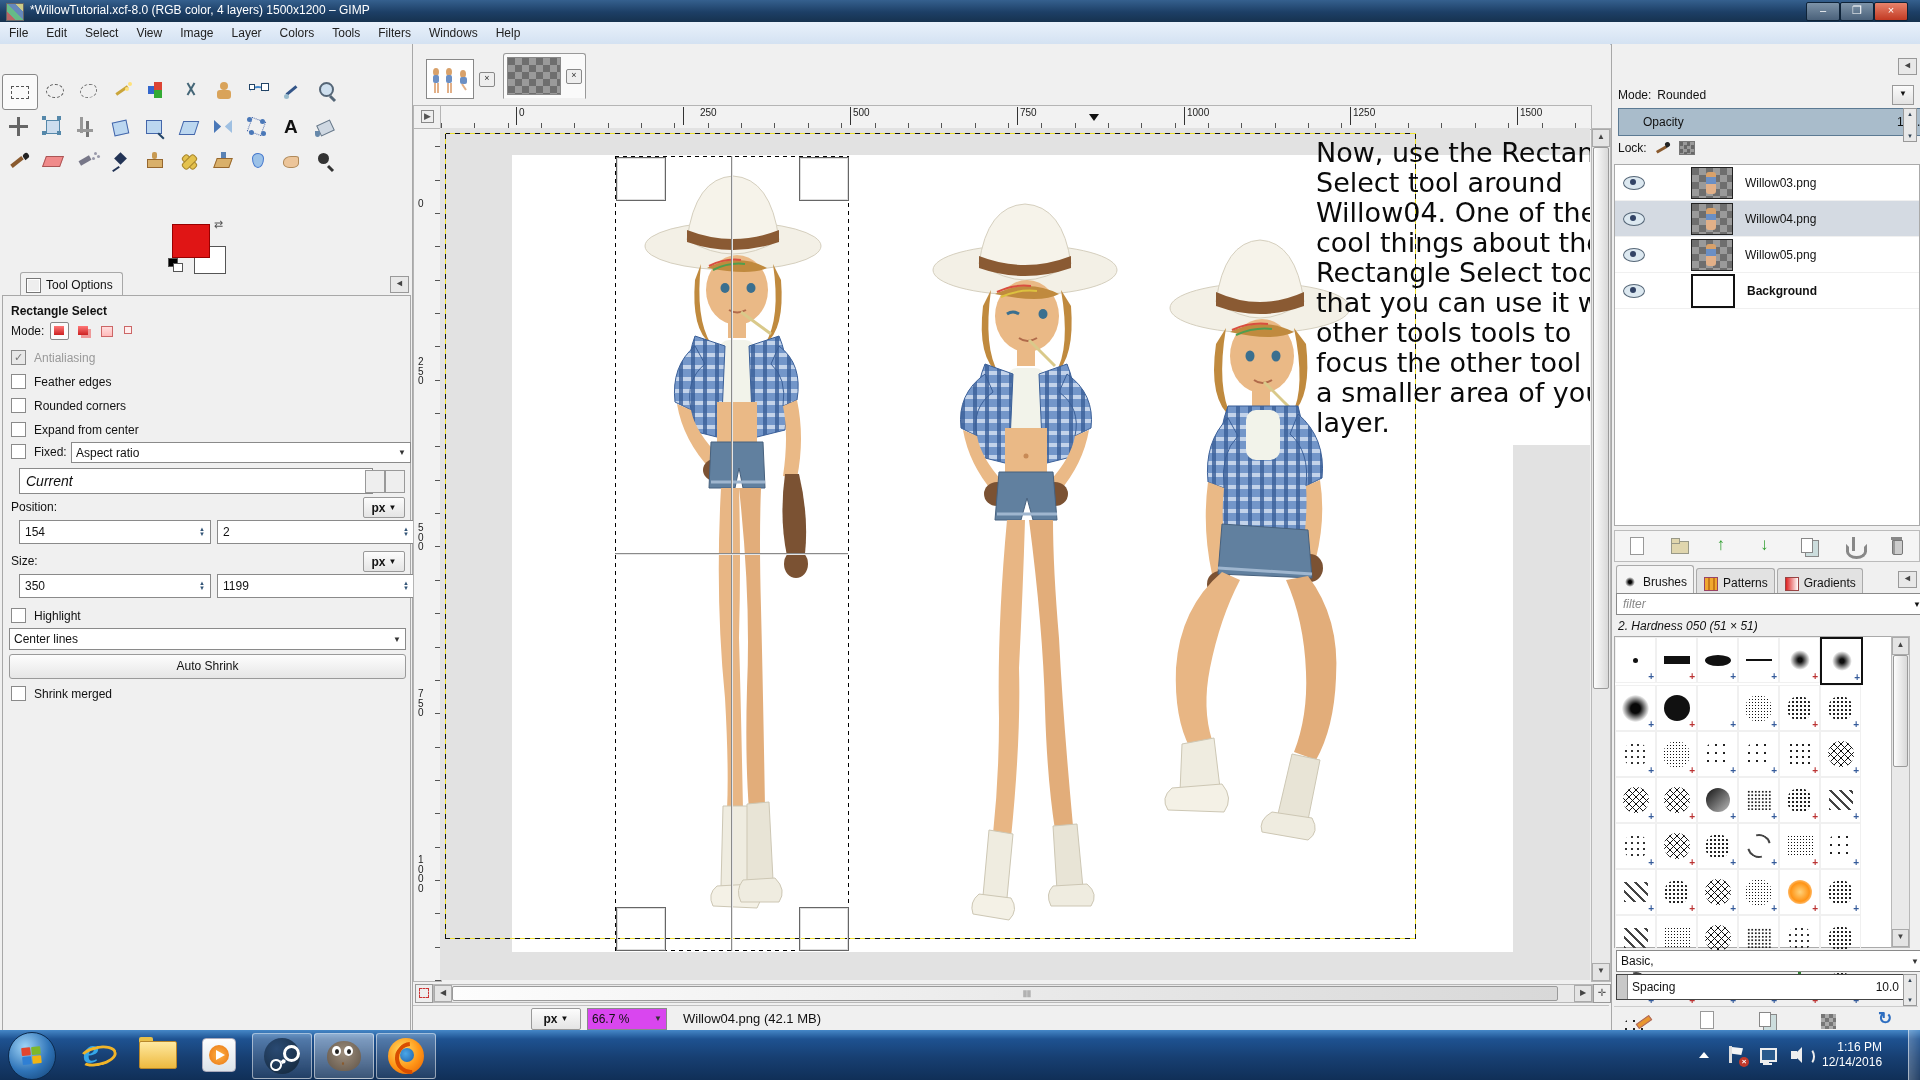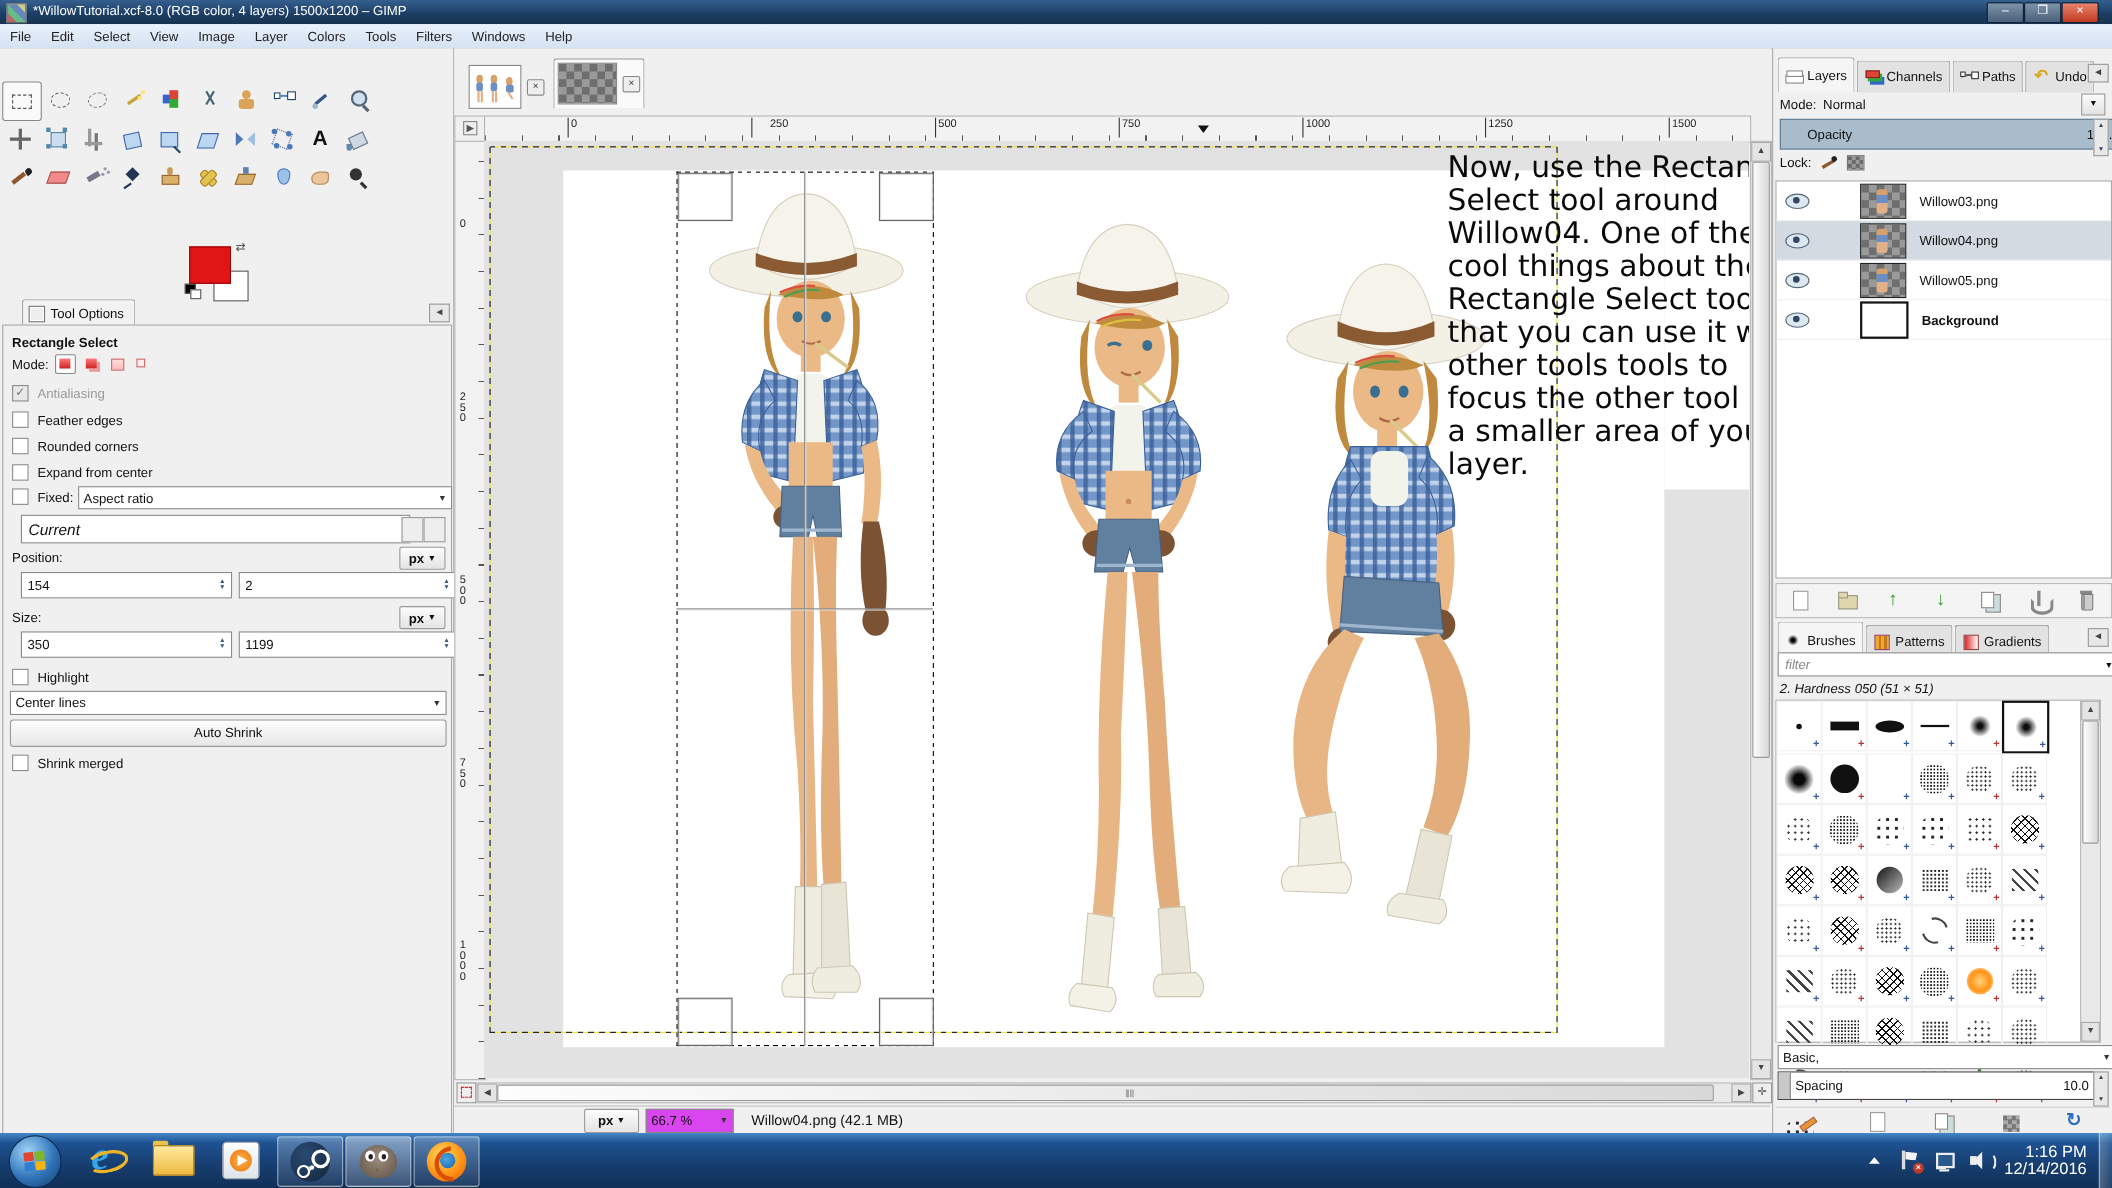--- a/index.html
+++ b/index.html
@@ -282,21 +282,21 @@
   .trayicon{position:relative;width:20px;height:20px;}
   .tr-up::before{content:"";position:absolute;left:5px;top:7px;border-left:5px solid transparent;border-right:5px solid transparent;border-bottom:6px solid #fff;}
   .tr-flag::before{content:"";position:absolute;left:3px;top:1px;width:3px;height:17px;background:#ddd;}
   .tr-flag::after{content:"";position:absolute;left:6px;top:2px;width:11px;height:8px;background:#f4f4f4;clip-path:polygon(0 0,100% 15%,85% 100%,0 85%);}
   .tr-flag .badge{position:absolute;right:-3px;bottom:-2px;width:10px;height:10px;background:#c0392b;border-radius:50%;color:#fff;font-size:8px;line-height:10px;text-align:center;font-weight:bold;}
   .tr-net::before{content:"";position:absolute;left:2px;top:3px;width:13px;height:10px;border:2px solid #eee;background:#2a5a8c;}
   .tr-net::after{content:"";position:absolute;left:5px;bottom:0;width:9px;height:2px;background:#eee;box-shadow:-3px -2px 0 -0px #eee;}
   .tr-vol::before{content:"";position:absolute;left:1px;top:6px;width:6px;height:8px;background:#eee;}
   .tr-vol::after{content:"";position:absolute;left:4px;top:2px;border-top:8px solid transparent;border-bottom:8px solid transparent;border-right:8px solid #eee;}
   .tr-vol .wave{position:absolute;left:13px;top:3px;width:8px;height:13px;border:2px solid #eee;border-left-color:transparent;border-top-color:transparent;border-bottom-color:transparent;border-radius:50%;}
-  #clock{text-align:right;line-height:15px;font-size:15px;}
+  #clock{text-align:right;line-height:15px;font-size:12px;}
   #showdesk{left:1908px;top:0;width:12px;height:50px;background:linear-gradient(90deg,rgba(255,255,255,.25),rgba(255,255,255,.08));border-left:1px solid rgba(255,255,255,.6);}
   
   .figsvg{position:absolute;}
 </style>
 </head>
 <body>
 
 <div id="screen">
 
   <div id="titlebar" class="abs">
@@ -775,43 +775,25 @@
       </div>
       <div class="combo" style="position:relative;left:124px;top:0;width:70px;height:20px;background:#d946ef">
         <span>66.7 %</span>
           <span class="arrow">▼</span>
       </div>
       <span style="margin-left:140px;font-size:13px">Willow04.png (42.1 MB)</span>
     </div>
   </div>
 
   <div id="rightdock" class="abs">
-    <div class="docktabs" id="layers-tabs" style="top:8px">
-        <div class="docktab active">
-          <span class="dicon di-layers"></span>
-          <span>Layers</span>
-        </div>
-        <div class="docktab">
-          <span class="dicon di-channels"></span>
-          <span>Channels</span>
-        </div>
-        <div class="docktab">
-          <span class="dicon di-paths"></span>
-          <span>Paths</span>
-        </div>
-        <div class="docktab">
-          <span class="dicon di-undo"></span>
-          <span>Undo</span>
-        </div>
-      </div>
     <div class="abs" style="left:286px;top:14px;width:17px;height:15px;border:1px solid #999;background:#e8e8e8;font-size:9px;text-align:center;line-height:13px;color:#444">◄</div>
 
     <div id="mode-row-r" class="abs">
       <span>Mode:</span>
-      <span>Normal</span>
+      <span>Rounded</span>
       <span id="mode-dd">▼</span>
     </div>
     <div id="opacity-slider" class="abs">
       <span>Opacity</span>
       <span class="val">100.0</span>
     </div>
     <div id="opacity-spin" class="abs">
         <span>▲</span>
         <span>▼</span>
       </div>

